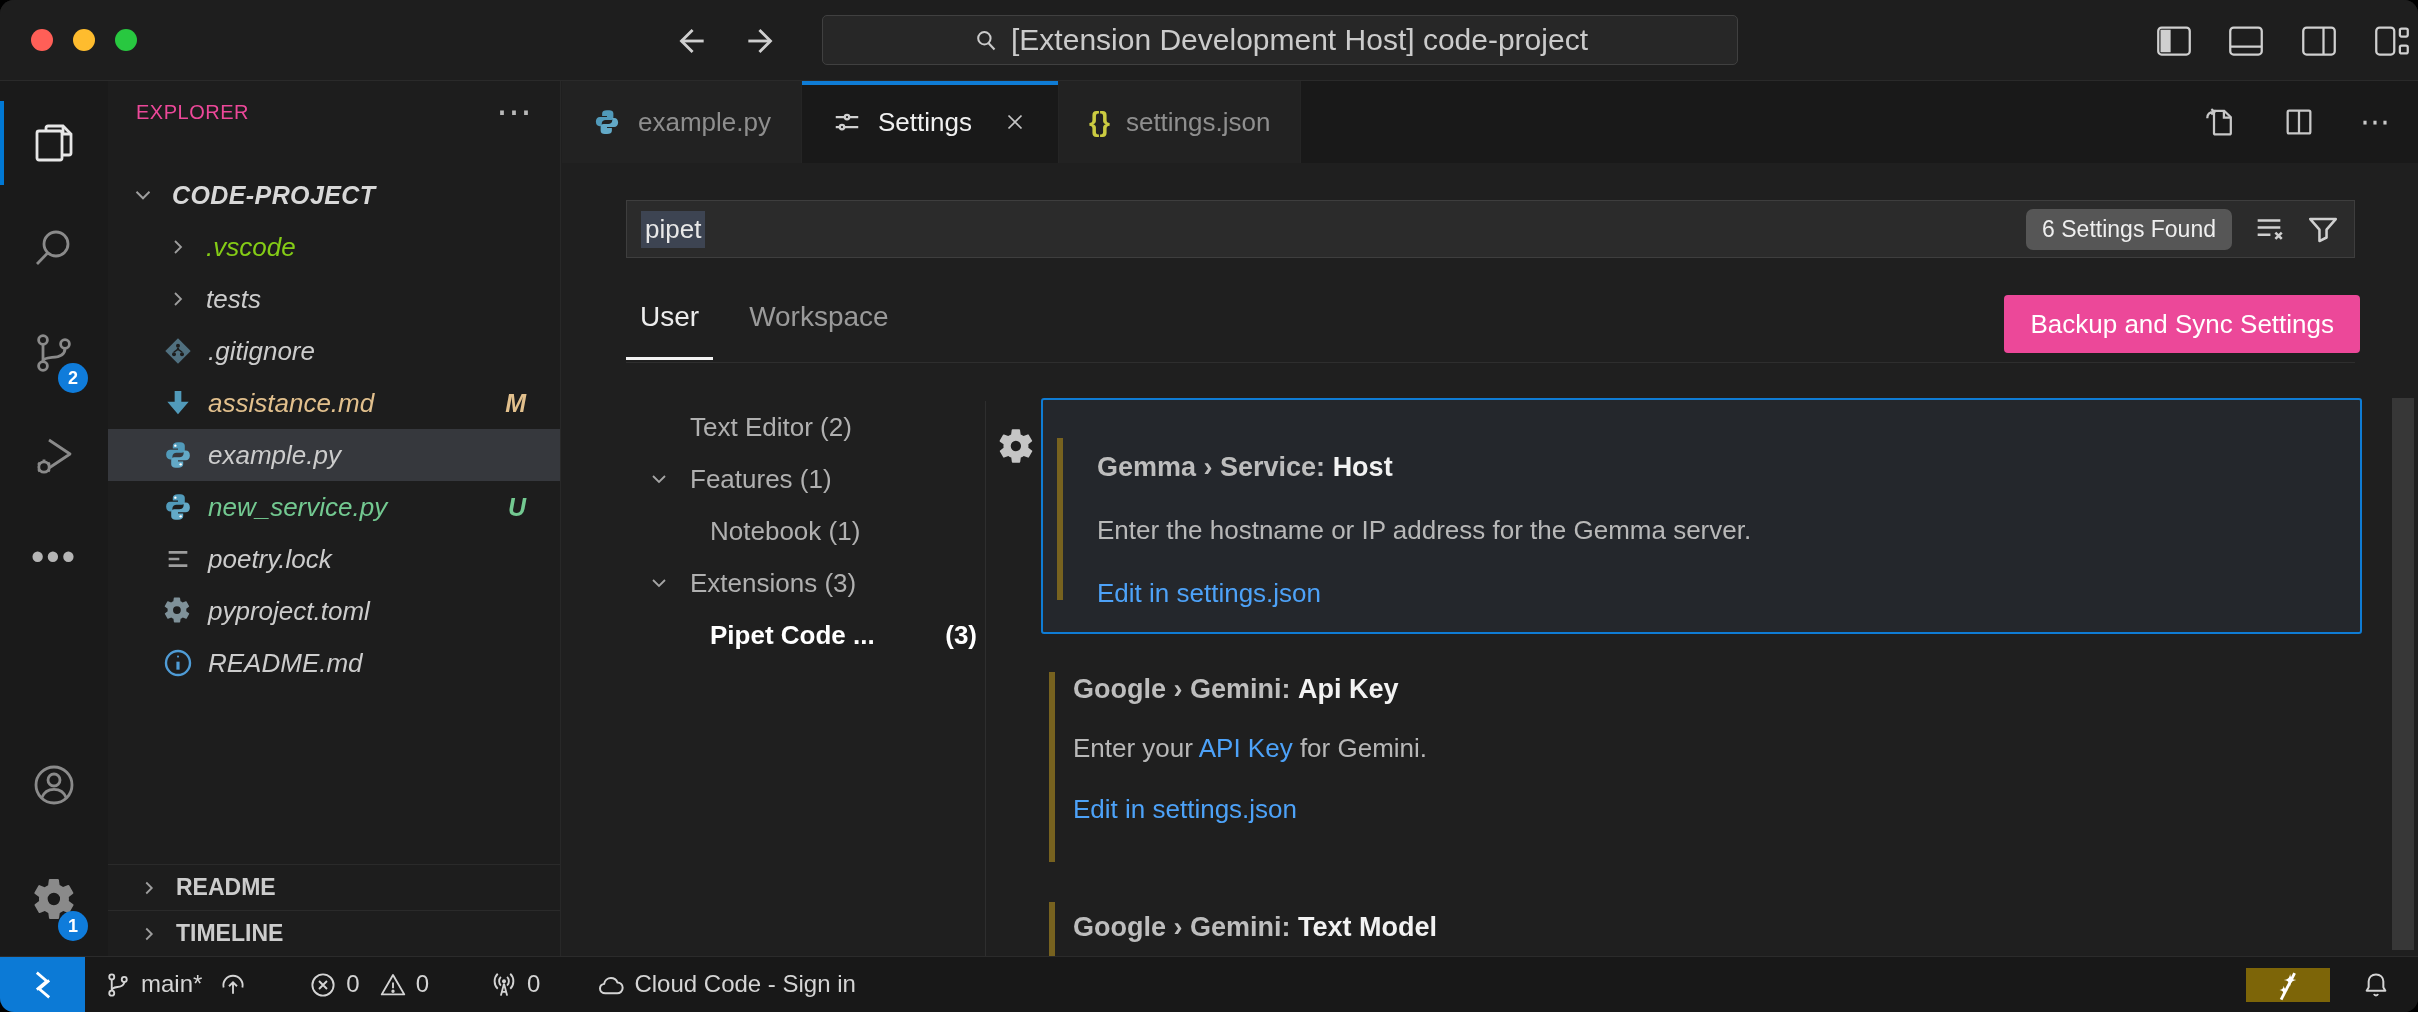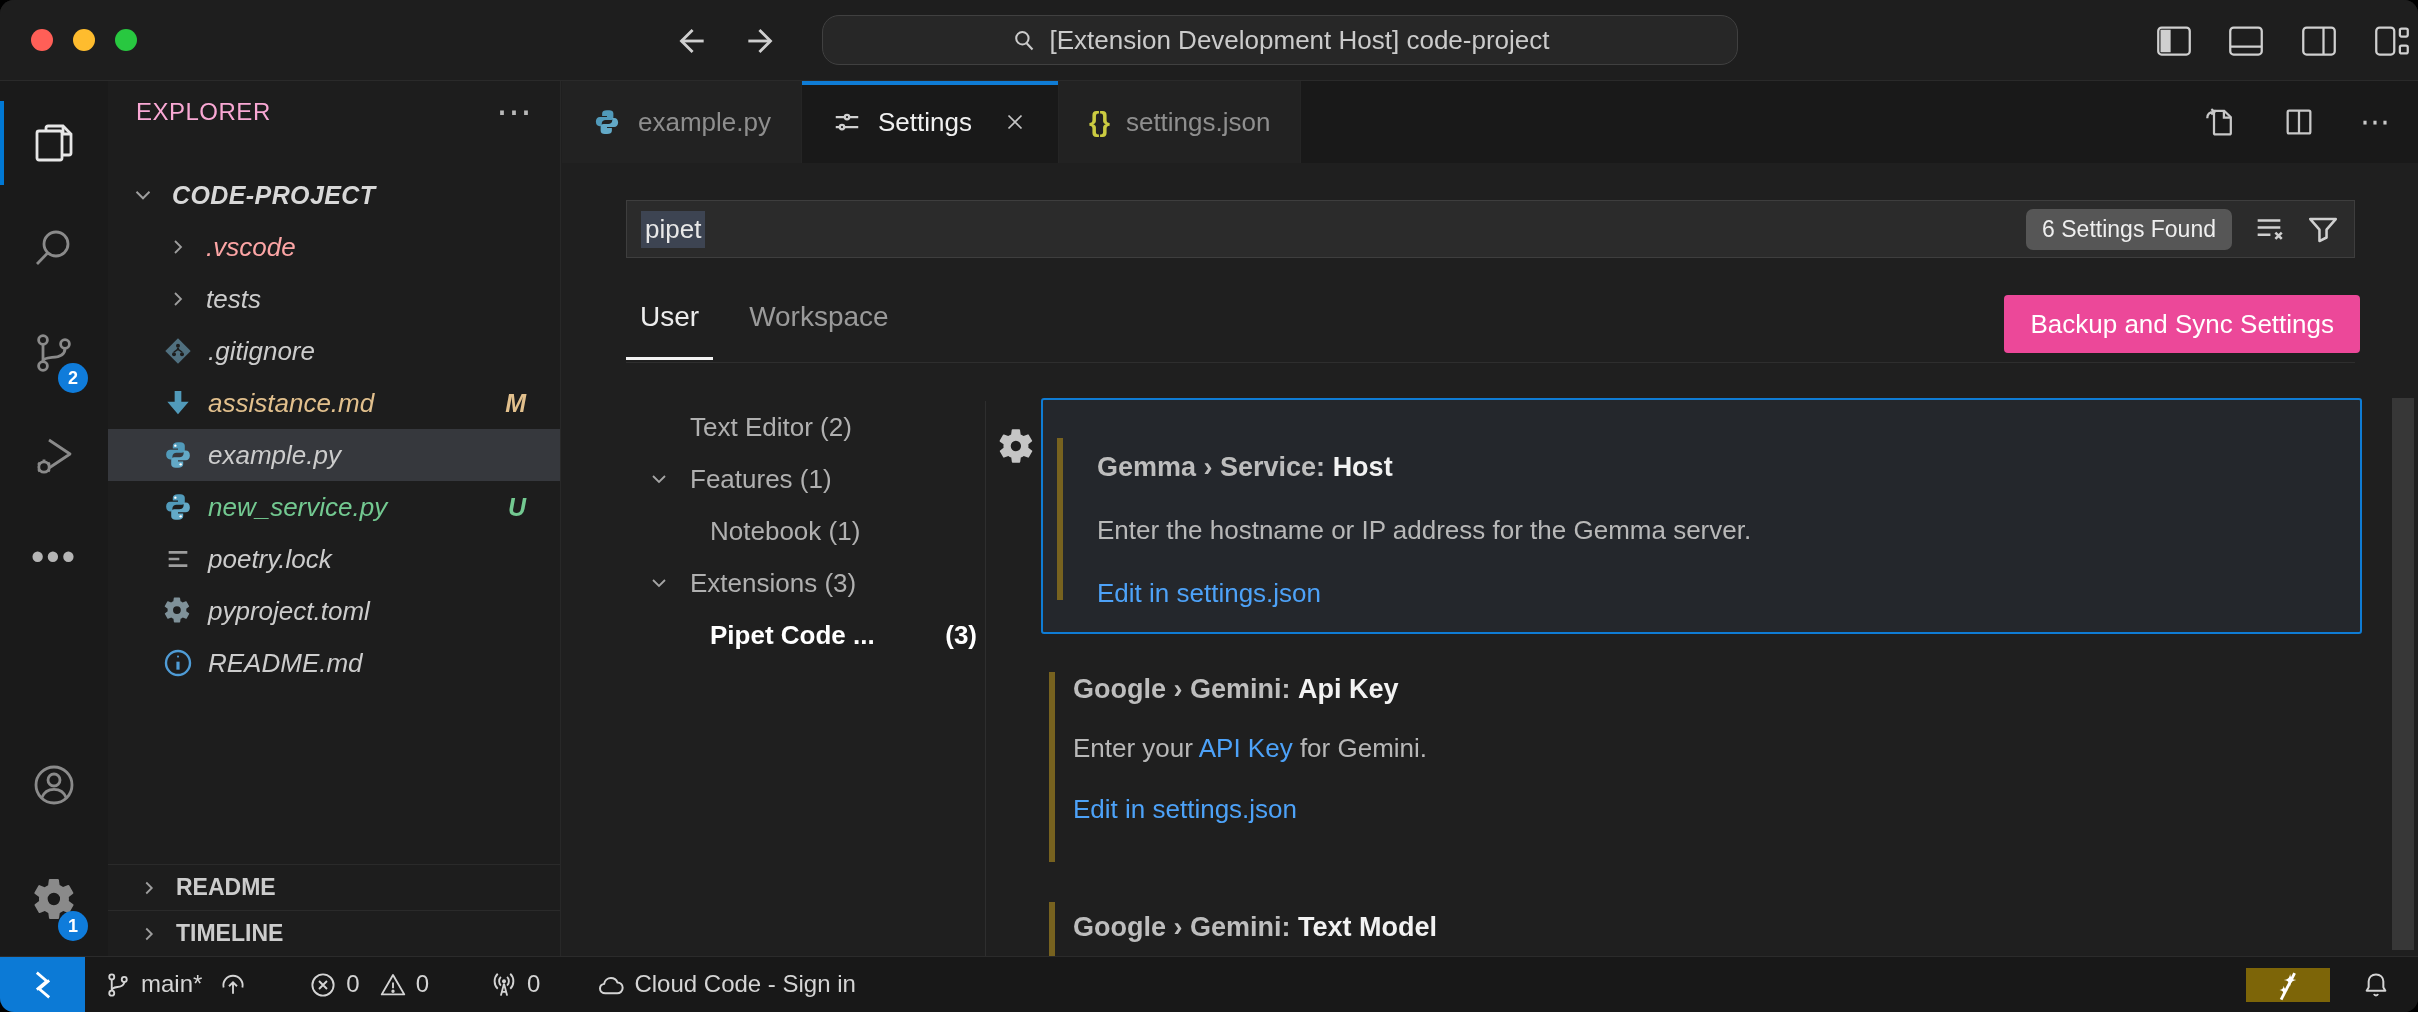--- a/index.html
+++ b/index.html
@@ -9,46 +9,46 @@
 
   
   .titlebar{position:absolute;top:0;left:0;right:0;height:81px;background:#1e1e1e;border-bottom:1px solid #2a2a2a;}
   .tl{position:absolute;top:29px;width:22px;height:22px;border-radius:50%;}
   .tl.red{left:31px;background:#ff5f57;}
   .tl.yellow{left:73px;background:#febc2e;}
   .tl.green{left:115px;background:#28c840;}
   .navarrow{position:absolute;top:22px;width:38px;height:38px;color:#cfcfcf;}
   .navarrow.back{left:672px;}
   .navarrow.fwd{left:742px;}
-  .cmdcenter{position:absolute;left:822px;top:15px;width:916px;height:50px;background:#272727;border:1px solid #404040;border-radius:17px;display:flex;align-items:center;justify-content:center;gap:12px;color:#cbcbcb;font-size:26px;}
+  .cmdcenter{position:absolute;left:822px;top:15px;width:916px;height:50px;background:#272727;border:1px solid #404040;border-radius:5px;display:flex;align-items:center;justify-content:center;gap:12px;color:#cbcbcb;font-size:30px;}
   .wctl{position:absolute;top:25px;width:36px;height:32px;color:#d0d0d0;}
   .wctl.c1{left:2156px;}.wctl.c2{left:2228px;}.wctl.c3{left:2301px;}.wctl.c4{left:2374px;}
 
   
   .activitybar{position:absolute;top:81px;bottom:56px;left:0;width:108px;background:#1a1a1a;}
   .abitem{position:absolute;left:0;width:108px;height:92px;display:flex;align-items:center;justify-content:center;color:#8a8a8a;}
   .abitem.active{color:#e7e7e7;}
   .abindicator{position:absolute;left:0;top:20px;width:4px;height:84px;background:#0078d4;}
   .abbadge{position:absolute;width:30px;height:30px;border-radius:50%;background:#0f7cdb;color:#fff;font-size:18px;font-weight:bold;display:flex;align-items:center;justify-content:center;}
   .moredots{font-size:38px;color:#b5b5b5;letter-spacing:2px;line-height:1;}
 
   
   .sidebar{position:absolute;top:81px;bottom:56px;left:108px;width:453px;background:#1d1d1d;border-right:1px solid #282828;}
   .sbheader{position:absolute;top:0;left:0;right:0;height:62px;display:flex;align-items:center;padding:0 28px;}
-  .sbtitle{font-size:24px;color:#f9a8d4;letter-spacing:0.5px;}
+  .sbtitle{font-size:20px;color:#ec4899;letter-spacing:0.5px;}
   .sbmore{margin-left:auto;font-size:36px;color:#b8b8b8;line-height:0.4;}
   .tree{position:absolute;top:88px;left:0;right:0;}
   .trow{height:52px;display:flex;align-items:center;font-size:26px;color:#cccccc;position:relative;font-style:italic;}
   .trow.selected{background:#36383d;}
   .trow .chev{flex:0 0 auto;color:#9e9e9e;}
   .rootrow{padding-left:22px;gap:16px;}
   .rootrow .rootlabel{font-weight:bold;font-size:25px;color:#d8d8d8;letter-spacing:0.4px;}
   .folderrow{padding-left:58px;gap:16px;}
   .filerow{padding-left:54px;gap:14px;}
-  .fname.dim{color:#fca5a5;}
+  .fname.dim{color:#84cc16;}
   .fname.modified{color:#e2c08d;}
   .fname.untracked{color:#73c991;}
   .gitbadge{position:absolute;right:34px;font-size:25px;font-weight:600;}
   .gitbadge.m{color:#e2c08d;}
   .gitbadge.u{color:#73c991;}
   .fileicon{width:32px;height:32px;flex:0 0 auto;}
   .bottomsec{position:absolute;left:0;right:0;height:46px;border-top:1px solid #2a2a2a;display:flex;align-items:center;gap:16px;padding-left:30px;color:#cccccc;}
   .bottomsec .seclabel{font-size:23px;font-weight:bold;}
   .bottomsec.outline{bottom:46px;}
   .bottomsec.timeline{bottom:0;}

